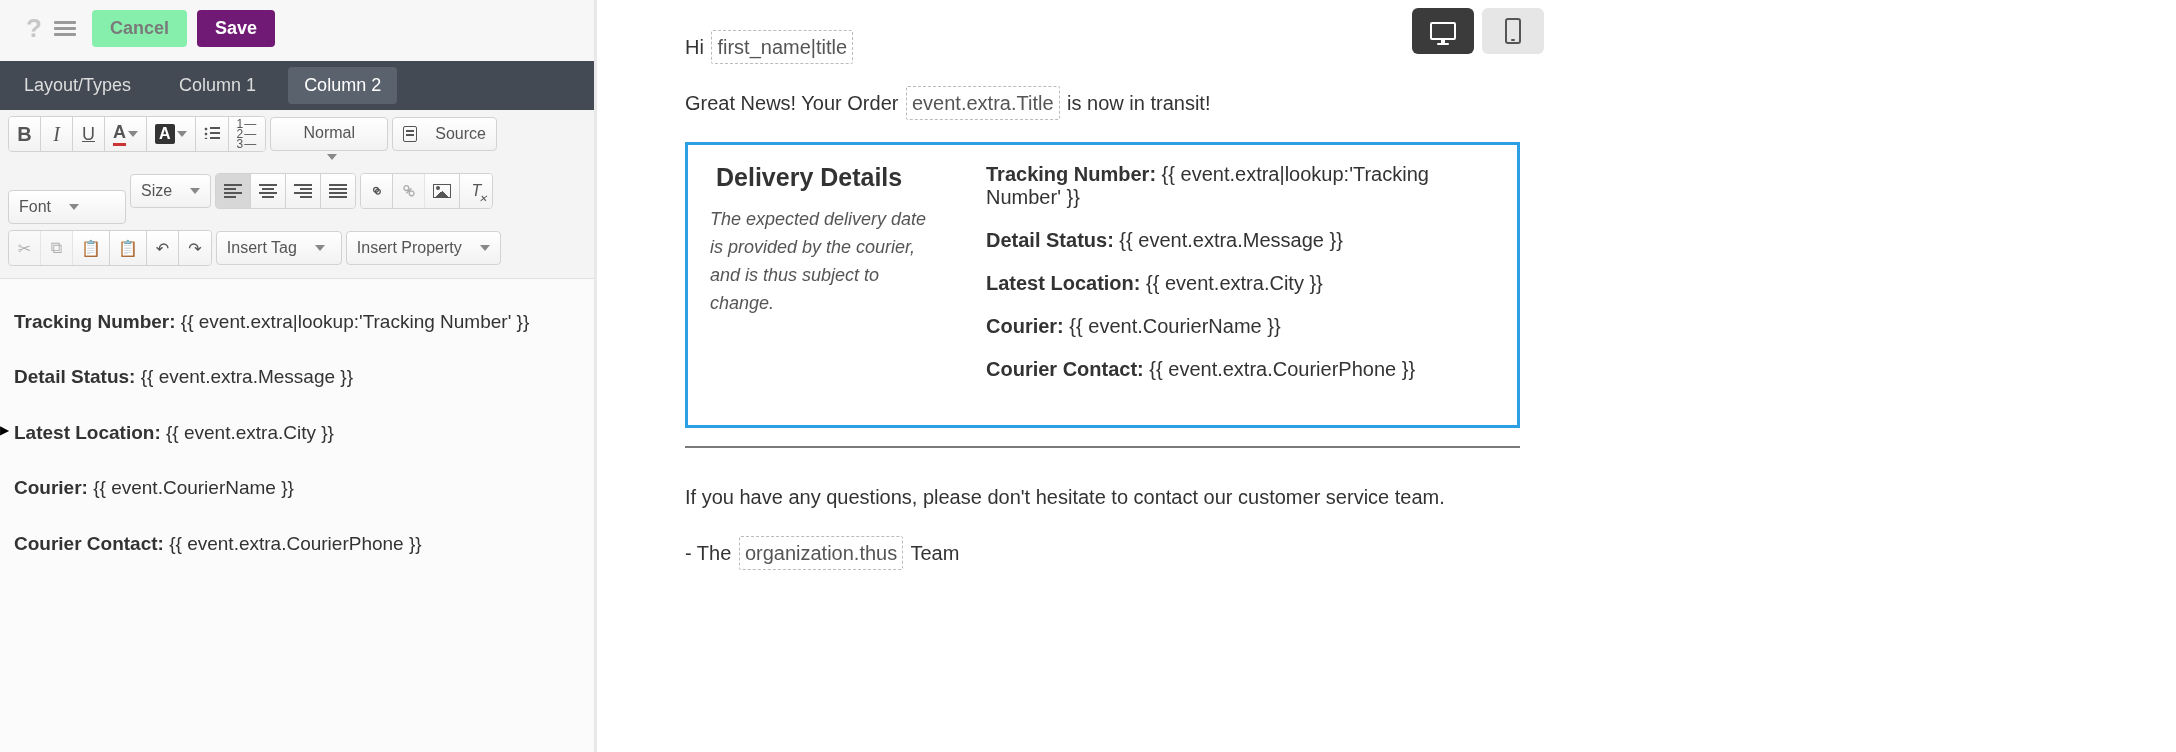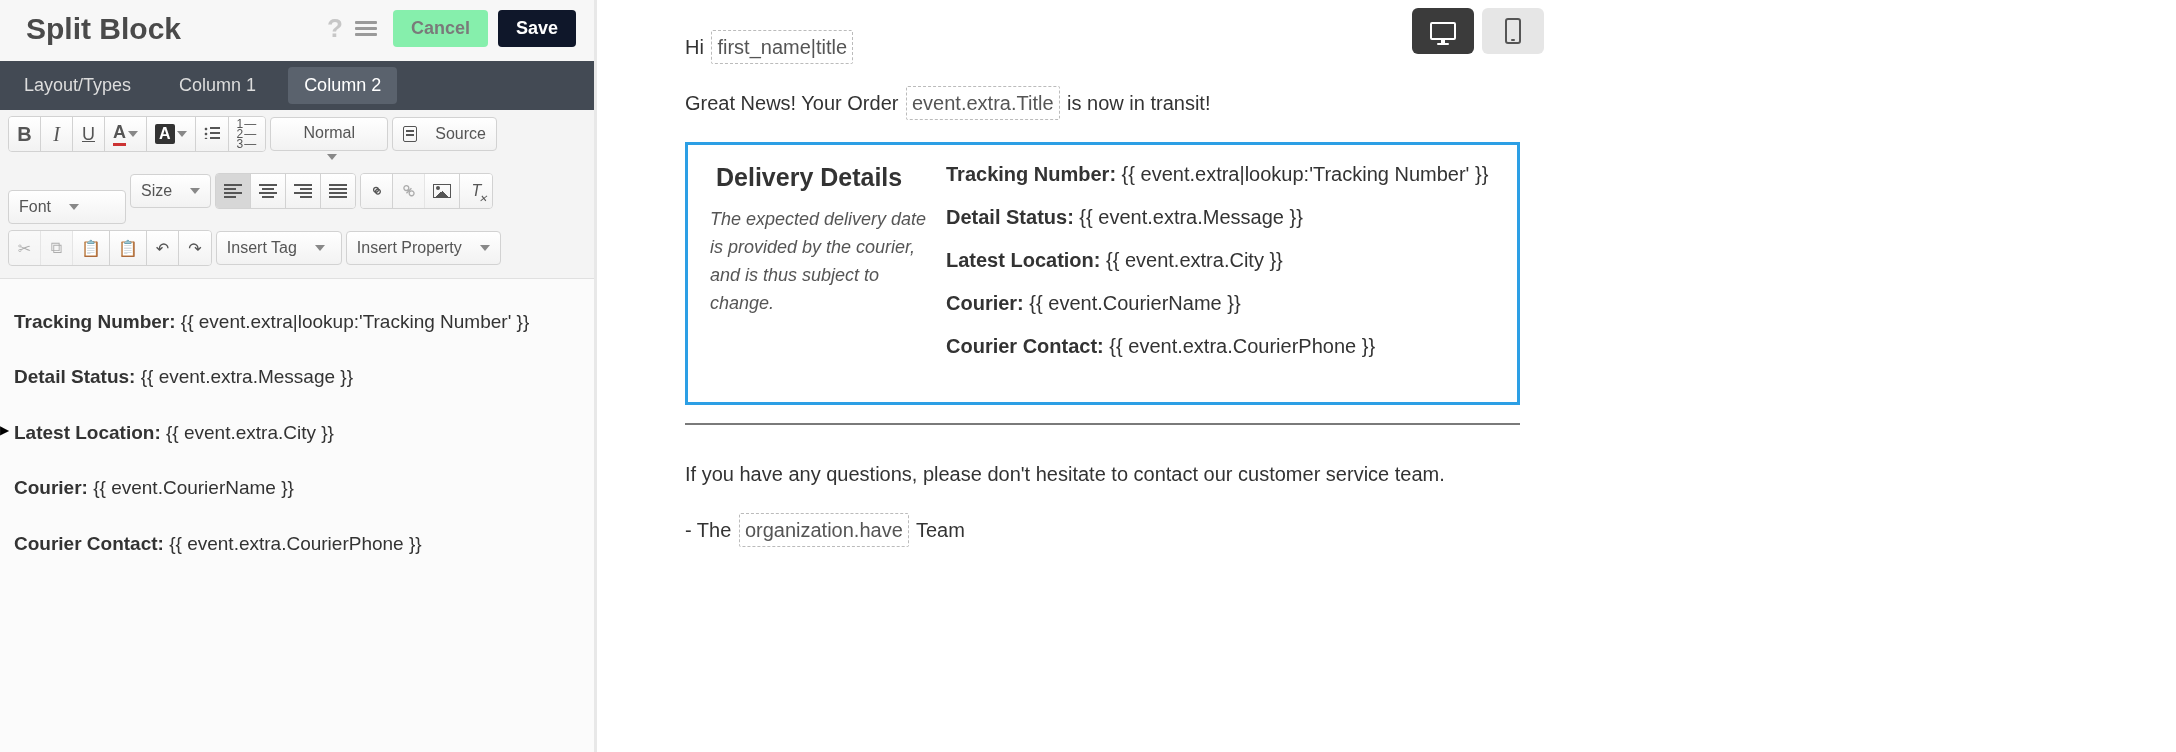--- a/index.html
+++ b/index.html
@@ -5,21 +5,21 @@
   * { box-sizing: border-box; }
   html, body { margin:0; padding:0; font-family: -apple-system, "Helvetica Neue", Arial, sans-serif; color:#333; background:#fff; }
   .app { display:flex; min-height:752px; }
   .editor-pane { width:597px; flex:0 0 597px; border-right:3px solid #e8e8e8; background:#fbfbfb; }
   .editor-header { display:flex; align-items:center; padding:10px 18px 14px 26px; background:#f7f7f7; }
   .editor-title { font-size:30px; font-weight:700; color:#4a4a4a; flex:1; }
   .help-icon { color:#c7c7c7; font-size:26px; font-weight:700; margin-right:12px; cursor:pointer; }
   .menu-icon { color:#9a9a9a; font-size:24px; margin-right:16px; cursor:pointer; }
   .btn { border-radius:4px; padding:8px 18px; font-size:18px; font-weight:600; cursor:pointer; border:none; }
   .btn-cancel { background:#86efac; color:#7a7a7a; margin-right:10px; }
-  .btn-save { background:#0f172a; color:#fff; }
+  .btn-save { background:#701a75; color:#fff; }
   .tabs { display:flex; background:#434a54; color:#eee; }
   .tab { padding:14px 24px; font-size:18px; cursor:pointer; }
   .tab.active { background:#5a626d; border-radius:4px; margin:6px 8px; padding:8px 16px; color:#fff; }
   .tab.inactive { color:#ddd; }
   .toolbar { background:#f4f4f4; border-bottom:1px solid #e0e0e0; padding:6px 8px; }
   .tb-row { display:flex; align-items:center; gap:4px; margin-bottom:6px; flex-wrap:wrap; }
   .tb-btn { border:1px solid #d2d2d2; background:linear-gradient(#fff,#f2f2f2); border-radius:4px; padding:4px 8px; min-width:32px; height:34px; display:flex; align-items:center; justify-content:center; cursor:pointer; font-size:16px; color:#555; }
   .tb-btn.active-align { background:#d7d7d7; }
   .tb-sel { border:1px solid #d2d2d2; background:linear-gradient(#fff,#f2f2f2); border-radius:4px; padding:6px 10px; height:34px; display:flex; align-items:center; cursor:pointer; font-size:16px; color:#555; gap:12px; }
   .caret-down { width:0; height:0; border-left:5px solid transparent; border-right:5px solid transparent; border-top:6px solid #888; display:inline-block; margin-left:6px; }
@@ -64,21 +64,21 @@
   .dev-btn { width:62px; height:46px; border-radius:6px; display:flex; align-items:center; justify-content:center; cursor:pointer; }
   .dev-desktop { background:#3b3b3b; color:#fff; }
   .dev-mobile { background:#e6e6e6; color:#555; }
   .monitor-icon{width:26px;height:18px;border:2px solid currentColor;border-radius:2px;position:relative;}
   .monitor-icon::after{content:"";position:absolute;left:50%;transform:translateX(-50%);bottom:-7px;width:12px;height:2px;background:currentColor;border-radius:1px;}
   .monitor-icon::before{content:"";position:absolute;left:50%;transform:translateX(-50%);bottom:-5px;width:4px;height:3px;background:currentColor;}
   .mobile-icon{width:16px;height:26px;border:2px solid currentColor;border-radius:3px;position:relative;}
   .mobile-icon::after{content:"";position:absolute;left:50%;transform:translateX(-50%);bottom:1px;width:4px;height:2px;background:currentColor;border-radius:1px;}
   .var-pill { border:1px dashed #bbb; padding:1px 5px; border-radius:2px; color:#555; margin:0 2px; display:inline-block; }
   .preview-p { margin:0 0 22px 0; line-height:1.5; }
-  .delivery-box { border:3px solid #2c9fe5; display:flex; padding:18px 20px 24px 22px; gap:16px; margin:12px 0 18px 0; }
+  .delivery-box { border:3px solid #2c9fe5; display:flex; padding:18px 20px 24px 22px; gap:56px; margin:12px 0 18px 0; }
   .dleft { flex:0 0 220px; }
   .dleft h3 { font-size:25px; font-weight:700; margin:0 0 14px 6px; }
   .dleft .note { font-style:italic; color:#555; font-size:18px; line-height:1.55; }
   .dright { flex:1; }
   .dright p { margin:0 0 20px 0; font-size:20px; }
   .dright .lbl { font-weight:700; }
   hr.sep { border:none; border-top:2px solid #7a7a7a; margin:4px 0 34px 0; }
   .sig { margin-top:24px; }
   .menu-bars{display:inline-block;width:22px;height:16px;position:relative;}
   .menu-bars span{position:absolute;left:0;right:0;height:3px;background:#9a9a9a;border-radius:1px;}
@@ -86,21 +86,20 @@
   
   .app { width:1560px; transform-origin:top left; }
 </style>
 </head>
 <body>
 
 <div class="app">
 
   <div class="editor-pane">
     <div class="editor-header">
-      <div class="editor-title">Split Block</div>
       <span class="help-icon">?</span>
       <span class="menu-icon"><span class="menu-bars"><span class="b1"></span><span class="b2"></span><span class="b3"></span></span></span>
       <button class="btn btn-cancel">Cancel</button>
       <button class="btn btn-save">Save</button>
     </div>
     <div class="tabs">
       <div class="tab inactive">Layout/Types</div>
       <div class="tab inactive">Column 1</div>
       <div class="tab active">Column 2</div>
     </div>
@@ -251,16 +250,16 @@
           <p><span class="lbl">Detail Status: </span><span>{{ event.extra.Message }}</span></p>
           <p><span class="lbl">Latest Location: </span><span>{{ event.extra.City }}</span></p>
           <p><span class="lbl">Courier: </span><span>{{ event.CourierName }}</span></p>
           <p><span class="lbl">Courier Contact: </span><span>{{ event.extra.CourierPhone }}</span></p>
         </div>
     </div>
     <hr class="sep">
 
     <p class="preview-p">If you have any questions, please don't hesitate to contact our customer service team.</p>
     <p class="preview-p sig">
-      <span>- The </span><span class="var-pill">organization.have</span><span> Team</span>
+      <span>- The </span><span class="var-pill">organization.thus</span><span> Team</span>
     </p>
   </div>
 </div>
 
 </body></html>

